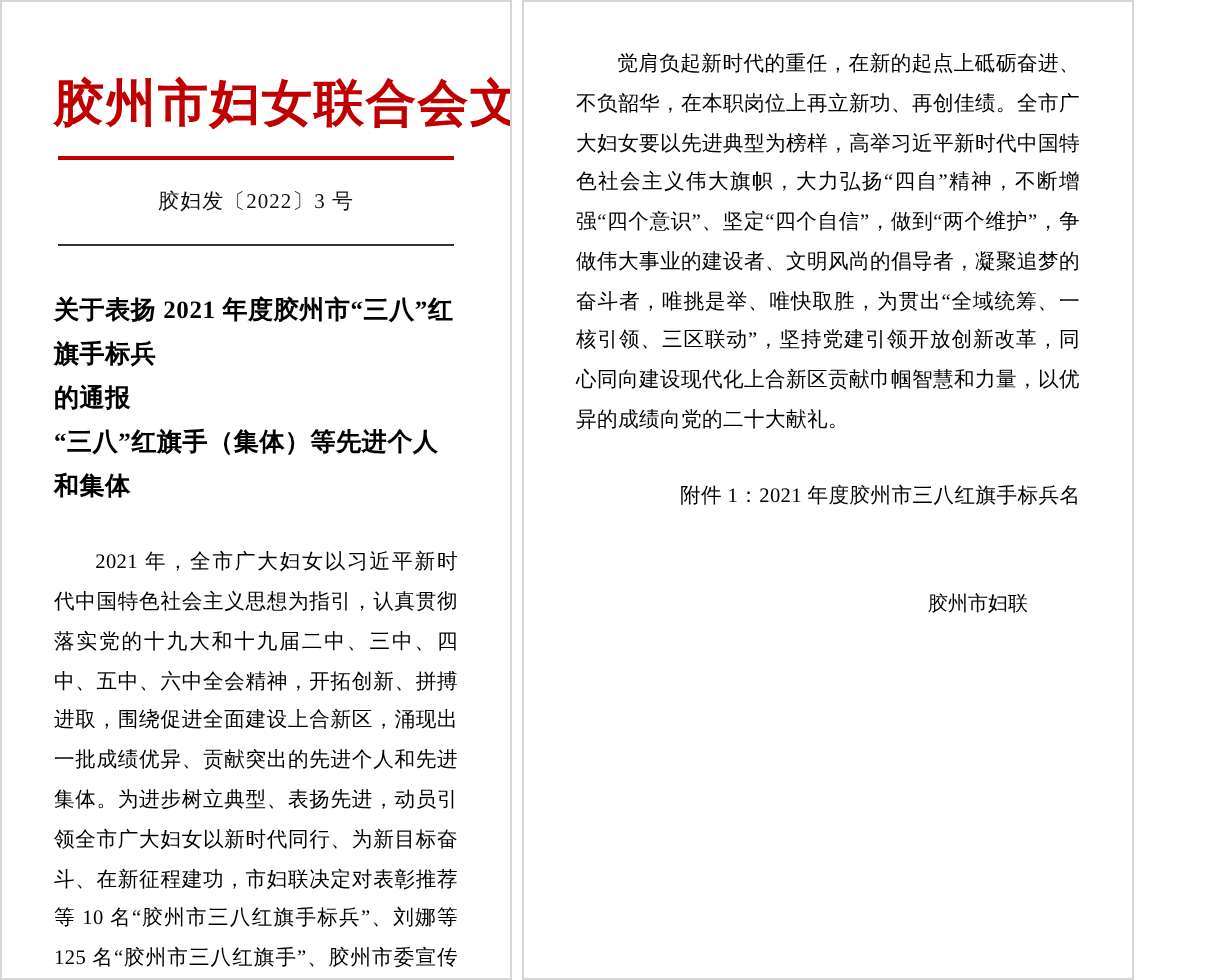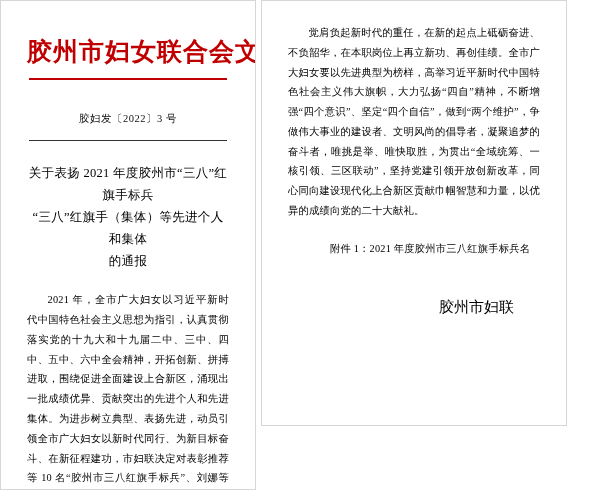--- a/index.html
+++ b/index.html
@@ -29,21 +29,21 @@
     border: 1px solid #d6d6d6;
     overflow: hidden;
   }
   .page-left {
     width: 256px;
     height: 490px;
     padding: 18px 26px 10px 26px;
   }
   .page-right {
     width: 306px;
-    height: 426px;
+    height: 490px;
     padding: 22px 26px 10px 26px;
     margin-left: 5px;
   }
   .doc-title {
     color: #c00000;
     font-family: "DejaVu Serif", serif;
     font-weight: bold;
     font-size: 25px;
     letter-spacing: 1px;
     text-align: center;
@@ -52,31 +52,31 @@
   }
   .red-rule {
     height: 2px;
     background: #c00000;
     margin: 10px 2px 0 2px;
   }
   .doc-number {
     text-align: center;
     font-size: 10.5px;
     color: #111;
-    margin-top: 32px;
+    margin-top: 14px;
     letter-spacing: 0.5px;
   }
   .thin-rule {
     height: 1px;
     background: #333;
     margin: 14px 2px 0 2px;
   }
   .subject {
-    text-align: center;
-    font-weight: normal;
+    text-align: left;
+    font-weight: bold;
     font-size: 12.5px;
     line-height: 1.75;
     color: #000;
     margin-top: 22px;
     letter-spacing: 0.3px;
   }
   .subject span { display: block; }
   .body-text {
     font-size: 10.3px;
     line-height: 1.92;
@@ -94,47 +94,47 @@
   .page-right .body-text { margin-top: 0; }
 
   .attach-list {
     margin-top: 18px;
     font-size: 10.3px;
     line-height: 2.0;
     color: #000;
     padding-left: 42px;
     letter-spacing: 0.2px;
   }
-  .attach-list div { white-space: nowrap; }
+  .attach-list div { white-space: nowrap; margin-left: 10px; }
 
   .signature {
     margin-top: 34px;
-    font-size: 15px;
+    font-size: 10px;
     line-height: 1.9;
     color: #000;
     text-align: right;
     padding-right: 26px;
   }
   .signature div { white-space: nowrap; }
 </style>
 </head>
 <body>
 
 <div class="page-wrap">
 
   <div class="doc-page page-left">
     <div class="doc-title">胶州市妇女联合会文件</div>
     <div class="red-rule"></div>
     <div class="doc-number">胶妇发〔2022〕3 号</div>
     <div class="thin-rule"></div>
 
     <div class="subject">
       <span>关于表扬 2021 年度胶州市“三八”红旗手标兵</span>
+      <span>的通报</span>
       <span>“三八”红旗手（集体）等先进个人和集体</span>
-      <span>的通报</span>
     </div>
 
     <div class="body-text">
       <p>2021 年，全市广大妇女以习近平新时代中国特色社会主义思想为指引，认真贯彻落实党的十九大和十九届二中、三中、四中、五中、六中全会精神，开拓创新、拼搏进取，围绕促进全面建设上合新区，涌现出一批成绩优异、贡献突出的先进个人和先进集体。为进步树立典型、表扬先进，动员引领全市广大妇女以新时代同行、为新目标奋斗、在新征程建功，市妇联决定对表彰推荐等 10 名“胶州市三八红旗手标兵”、刘娜等 125 名“胶州市三八红旗手”、胶州市委宣传部综合科等 40 个“胶州市三八红旗集体”、李晋梅等 10 名“胶州市帼建功标兵”、胶州市人民法院李哥庄法庭等 20 个“胶州市帼文明岗”进行表扬。</p>
 
     </div>
   </div>
 
   <div class="doc-page page-right">
     <div class="body-text">

